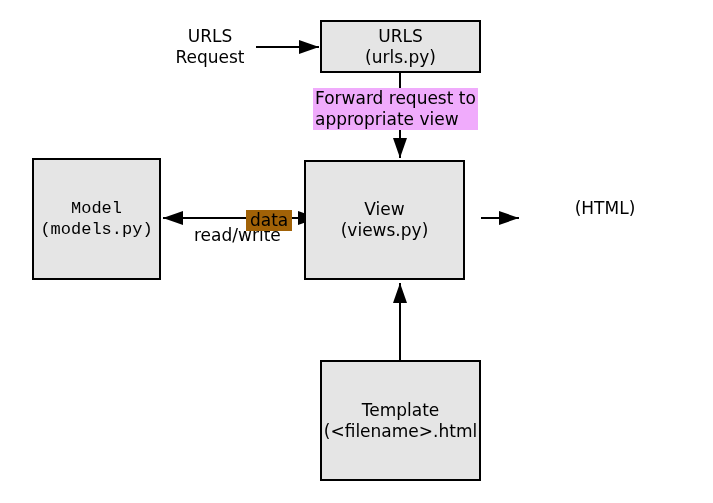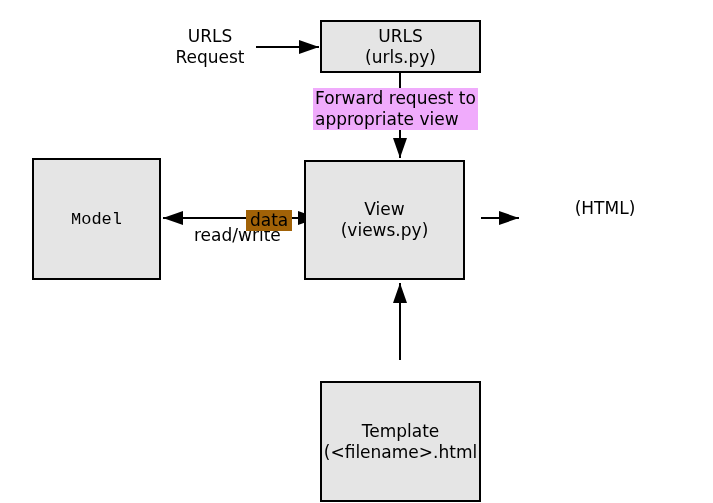--- a/index.html
+++ b/index.html
@@ -26,21 +26,21 @@
     border: 2px solid #000000;
     display: flex;
     flex-direction: column;
     justify-content: center;
     align-items: center;
     text-align: center;
   }
   .node-urls     { left: 320px; top: 20px;  width: 161px; height: 53px; }
   .node-model    { left: 32px;  top: 158px; width: 129px; height: 122px; font-family: Liberation Mono, monospace; }
   .node-view     { left: 304px; top: 160px; width: 161px; height: 120px; }
-  .node-template { left: 320px; top: 360px; width: 161px; height: 121px; margin-top: 21px; }
+  .node-template { left: 320px; top: 360px; width: 161px; height: 121px; }
   .label { position: absolute; white-space: nowrap; }
   .label-http-request { left: 155px; top: 26px; width: 110px; text-align: center; }
   .label-forward      { left: 313px; top: 88px; background: #f0abfc; padding: 0 2px; text-align: left; }
   .label-read-write   { left: 194px; top: 199px; width: 100px; text-align: left; margin-top: 26px; }
   .label-data         { left: 246px; top: 210px; background: #a16207; padding: 0 4px; }
   .label-http-response{ left: 530px; top: 198px; width: 150px; text-align: center; }
 </style>
 </head>
 <body>
 
@@ -59,20 +59,21 @@
     <line x1="400" y1="360" x2="400" y2="283" stroke="#000000" stroke-width="2" marker-end="url(#arrowhead)"></line>
   </svg>
 
   <div class="node node-urls">
     <div>URLS</div>
     <div>(urls.py)</div>
   </div>
 
   <div class="node node-model">
     <div>Model</div>
+    <div>(models.py)</div>
   </div>
 
   <div class="node node-view">
     <div>View</div>
     <div>(views.py)</div>
   </div>
 
   <div class="node node-template">
     <div>Template</div>
     <div>(&lt;filename&gt;.html</div>

